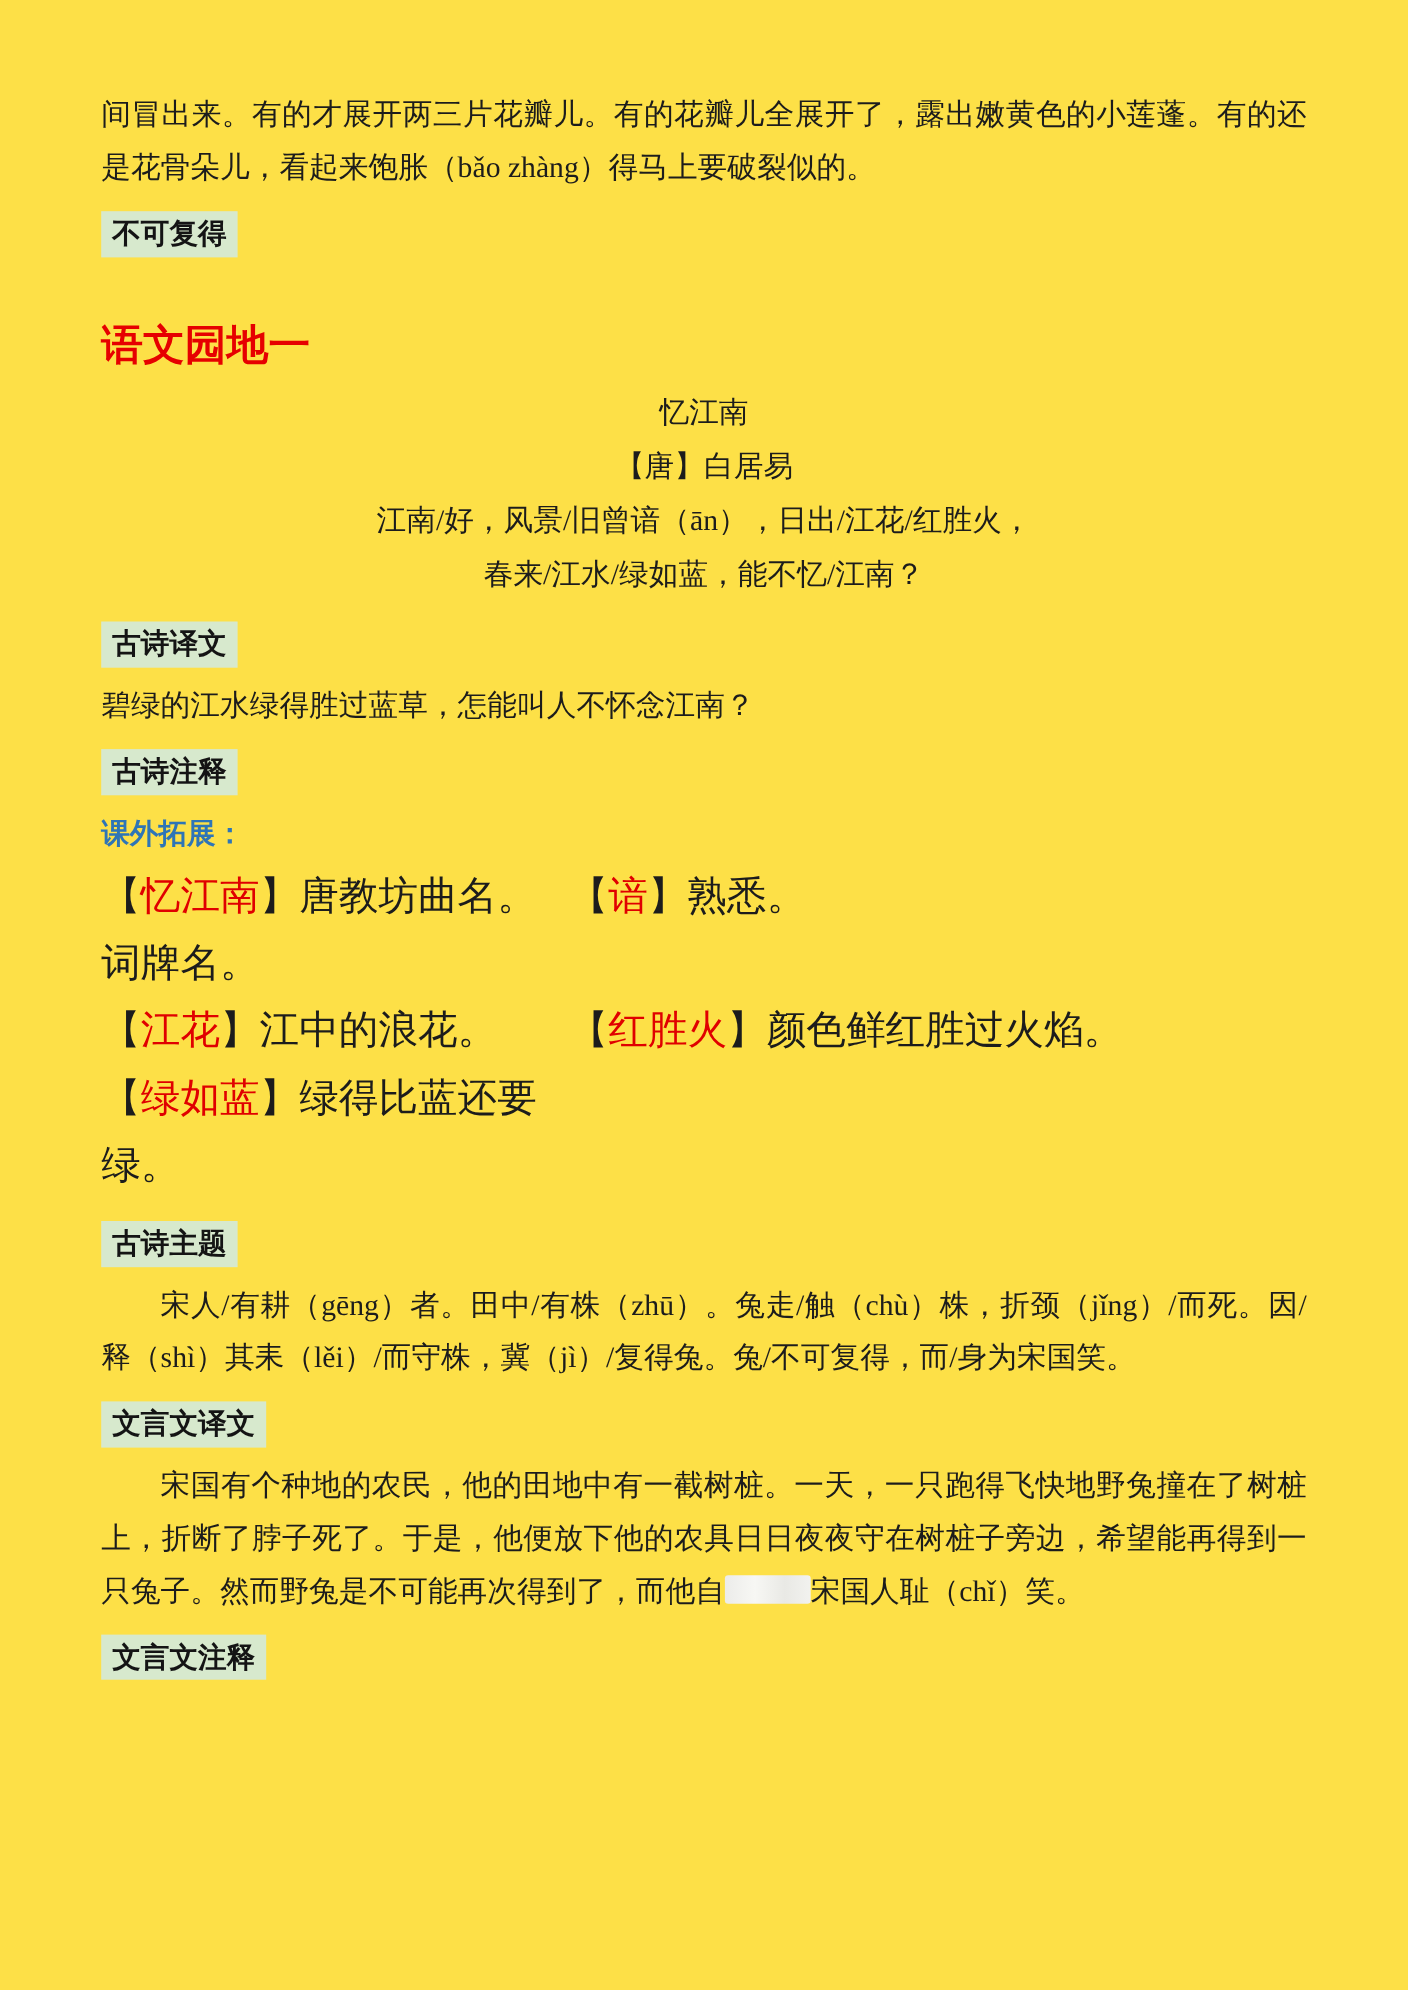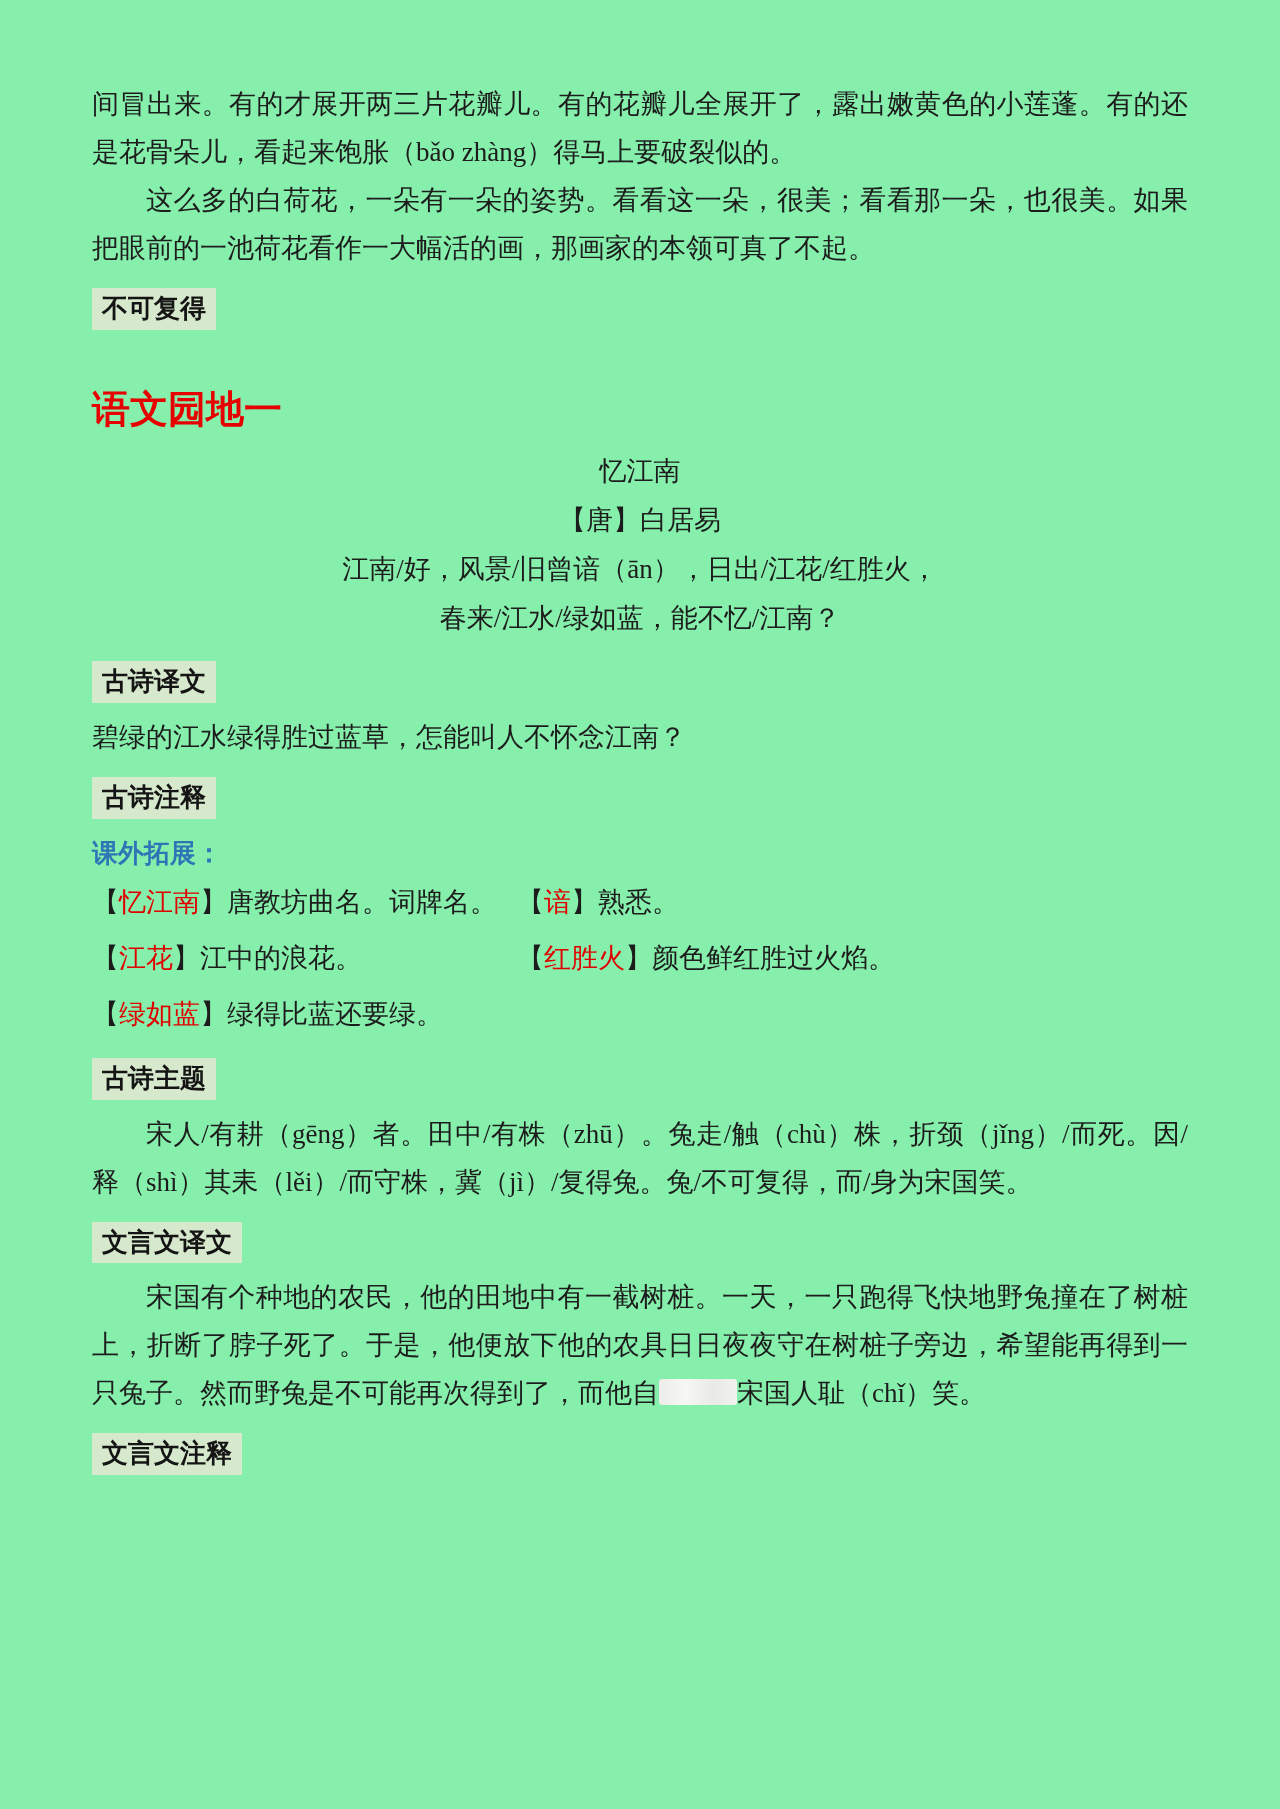--- a/index.html
+++ b/index.html
@@ -9,21 +9,21 @@
     font-family: "Liberation Serif", "DejaVu Serif", serif;
     color: #1c1c1c;
   }
   .page {
     width: 1280px;
     height: 1809px;
     padding: 80px 92px 0 92px;
     display: flex;
     flex-direction: column;
     overflow: hidden;
-    background: #86efac;
+    background: #fde047;
   }
   .para {
     font-size: 27px;
     line-height: 1.78;
     text-align: justify;
   }
   .indent { text-indent: 2em; }
   .tag {
     align-self: flex-start;
     background: #d7e9cd;
@@ -59,41 +59,39 @@
   .ru {
     color: #e00000;
     text-decoration: underline;
     text-decoration-color: #e00000;
     text-decoration-thickness: 2px;
     text-underline-offset: 7px;
   }
   .note-grid {
     display: grid;
     grid-template-columns: 425px 1fr;
-    row-gap: 10px;
-    font-size: 27px;
+    font-size: 36px;
     line-height: 1.7;
     margin: 2px 0 4px 0;
   }
   .smudge {
     display: inline-block;
     width: 78px;
     height: 26px;
     background: linear-gradient(90deg, #ececea 0%, #f7f7f4 35%, #e9e9e5 70%, #f2f2ef 100%);
     border-radius: 3px;
     vertical-align: -3px;
   }
 </style>
 </head>
 <body>
 
 <div class="page">
 
   <p class="para">间冒出来。有的才展开两三片花瓣儿。有的花瓣儿全展开了，露出嫩黄色的小莲蓬。有的还是花骨朵儿，看起来饱胀（bǎo zhàng）得马上要破裂似的。</p>
-  <p class="para indent">这么多的白荷花，一朵有一朵的姿势。看看这一朵，很美；看看那一朵，也很美。如果把眼前的一池荷花看作一大幅活的画，那画家的本领可真了不起。</p>
 
   <div class="tag">不可复得</div>
 
 
   <div class="heading-red">语文园地一</div>
 
   <div class="poem">
     <div class="poem-line">忆江南</div>
     <div class="poem-line">【唐】白居易</div>
     <div class="poem-line">江南/好，风景/旧曾谙（ān），日出/江花/红胜火，</div>

